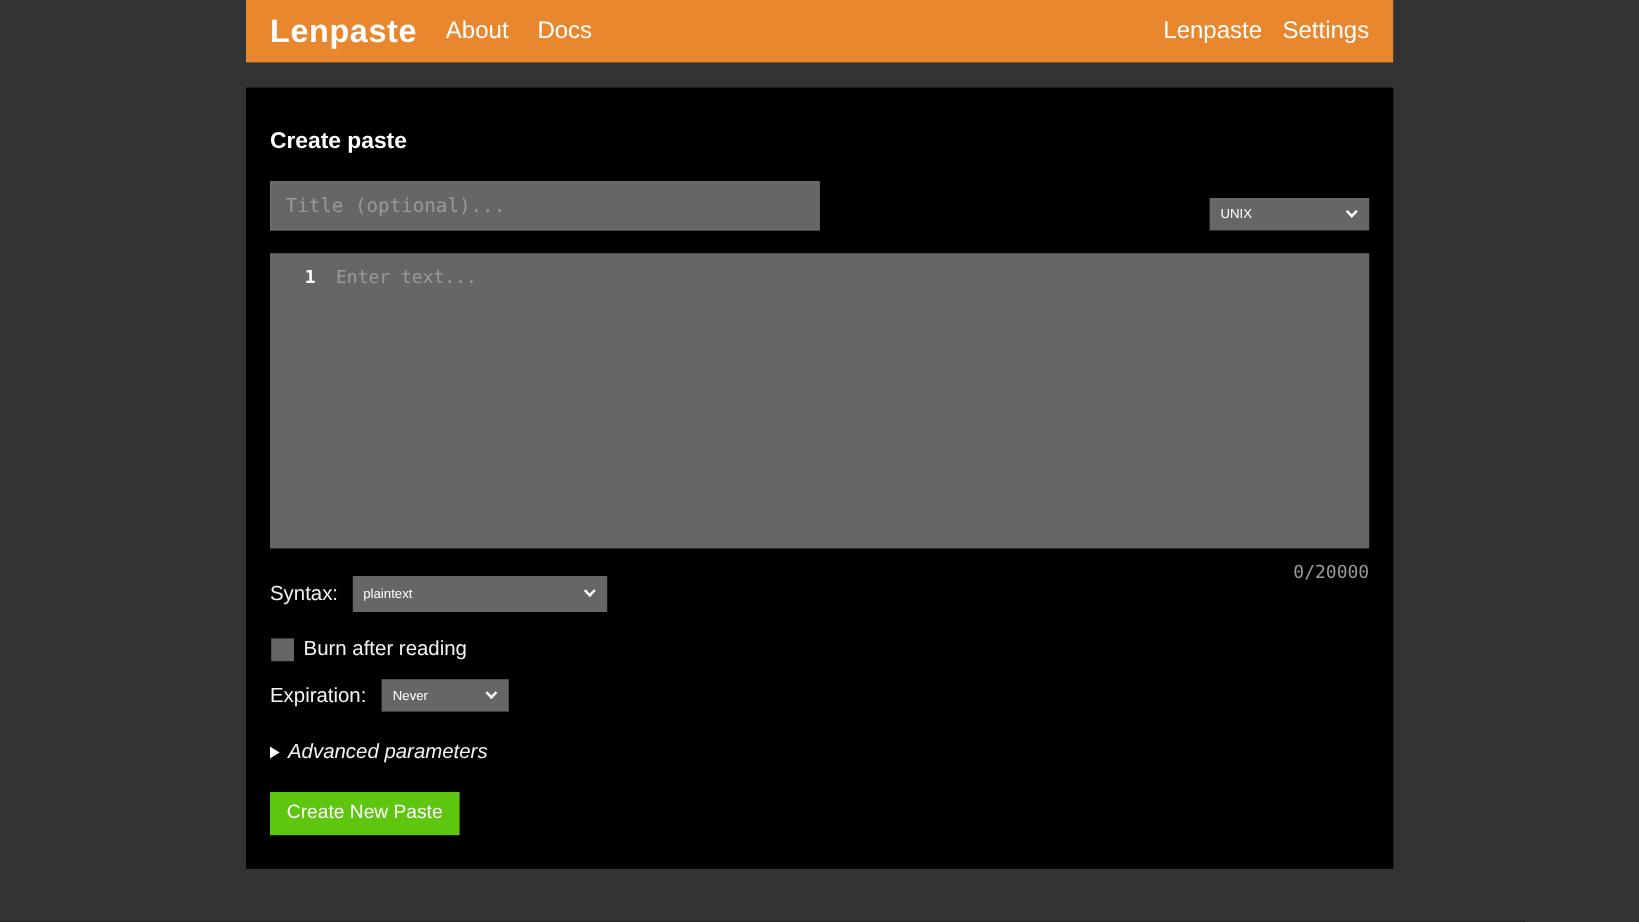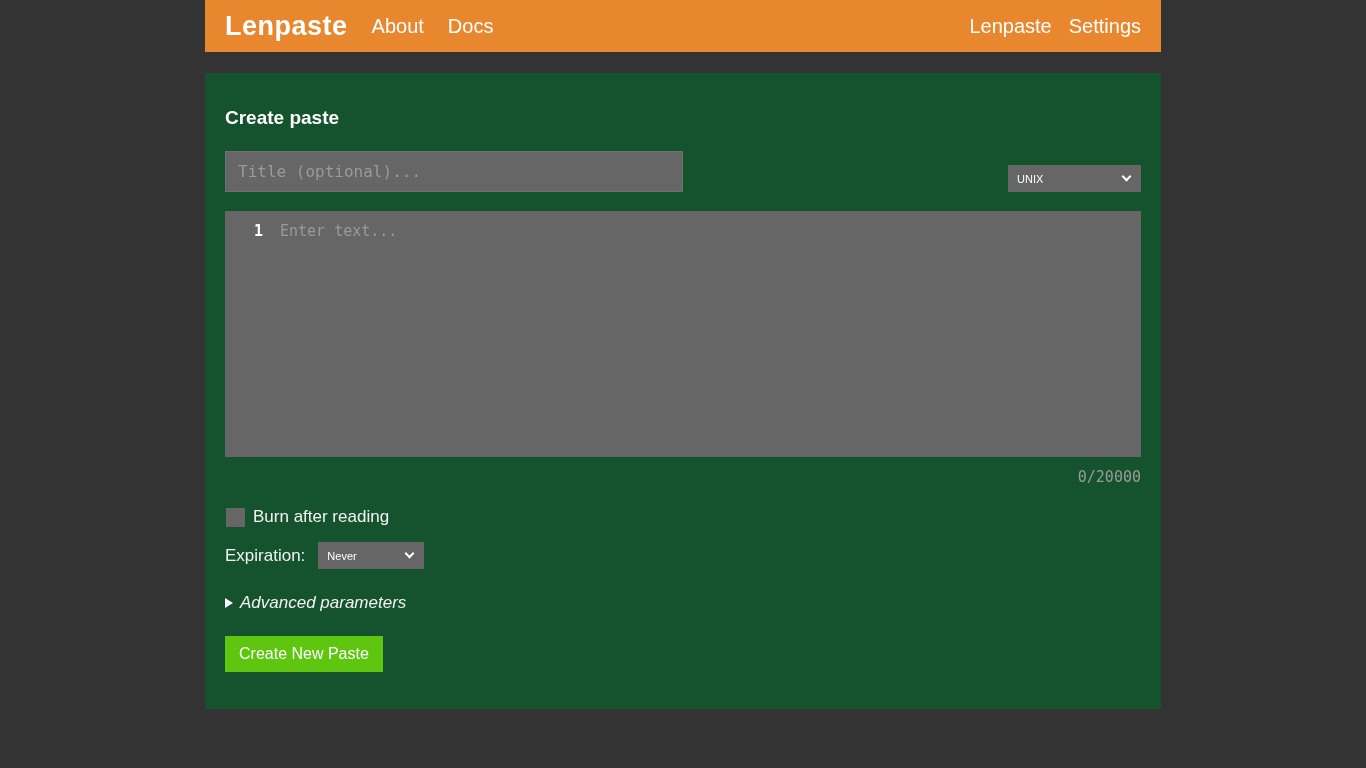--- a/index.html
+++ b/index.html
@@ -34,21 +34,21 @@
   .nav-link {
     color: #ffffff;
     font-size: 20px;
     font-weight: normal;
     text-decoration: none;
     cursor: pointer;
   }
 
   
   .panel {
-    background: #14532d;
+    background: #000000;
     margin-top: 21px;
     padding: 20px 20px 28px 20px;
     min-height: 636px;
   }
   .panel h1 {
     font-size: 19px;
     font-weight: bold;
     color: #ffffff;
     margin: 14px 0 22px 0;
   }
@@ -218,20 +218,29 @@
       </span>
     </div>
 
     <div class="editor">
       <div class="gutter">1</div>
       <textarea placeholder="Enter text..." style=""></textarea>
     </div>
 
     <div class="counter">0/20000</div>
 
+    <div class="row row-syntax">
+      <span class="lbl">Syntax:</span>
+      <span class="select-wrap sel-syntax">
+        <select class="sel-syntax">
+          <option>plaintext</option>
+        </select>
+        <span class="chev"></span>
+      </span>
+    </div>
 
     <div class="row row-burn">
       <input type="checkbox" class="burn-checkbox" style="">
       <label class="burn-label">Burn after reading</label>
     </div>
 
     <div class="row row-exp">
       <span class="lbl">Expiration:</span>
       <span class="select-wrap sel-exp">
         <select class="sel-exp">

